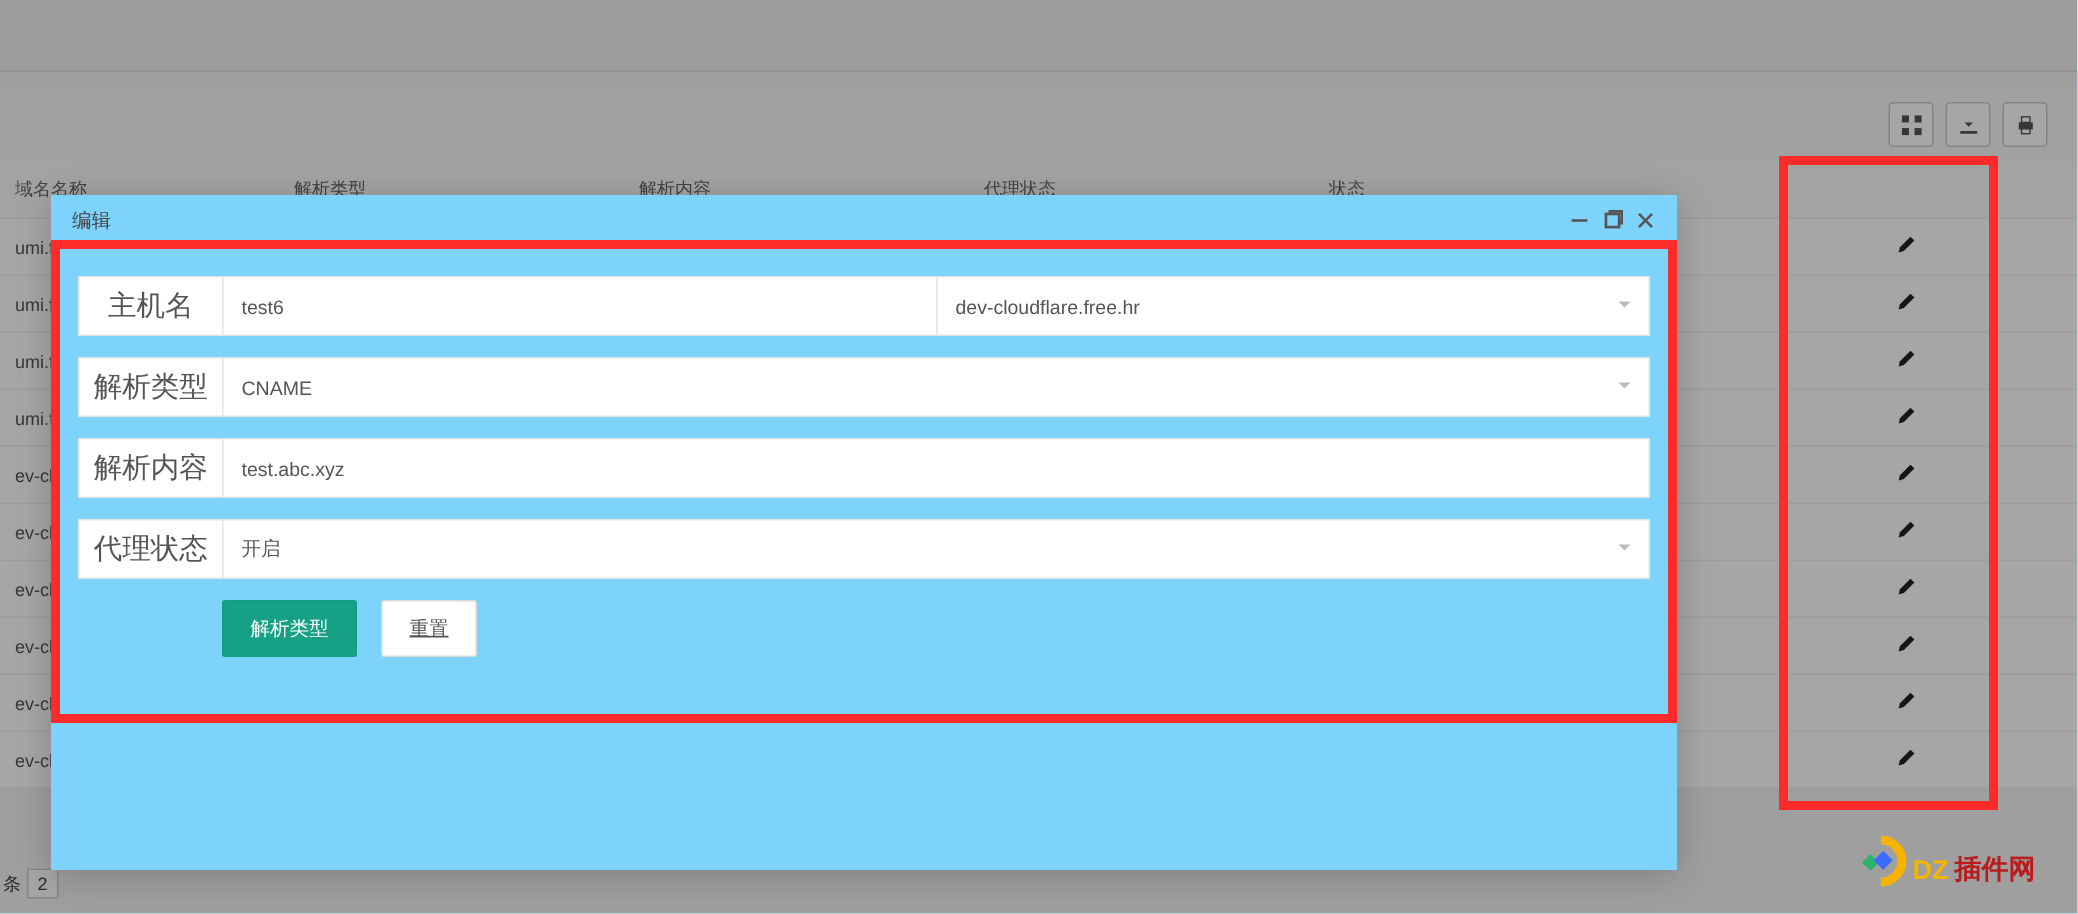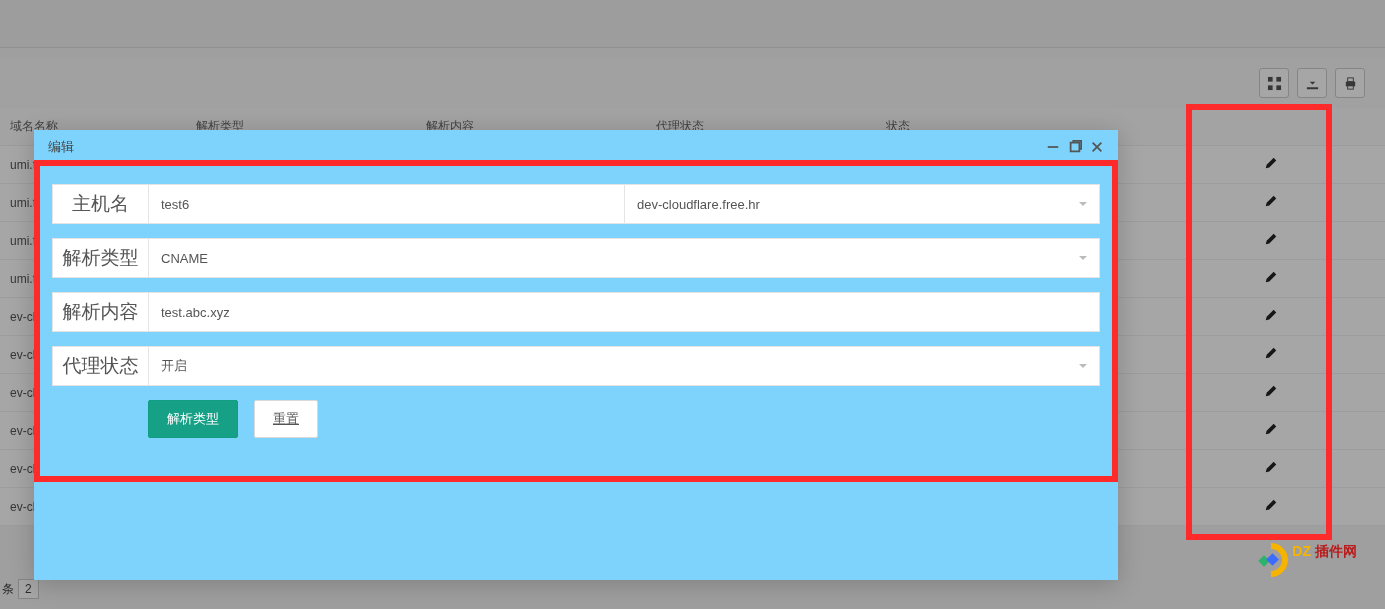--- a/index.html
+++ b/index.html
@@ -29,21 +29,21 @@
 .bg-row .col-action svg{ width:14px; height:14px; fill:#222; }
 .bg-footer { position:absolute; left:0; bottom:10px; font-size:12px; color:#444; padding-left:2px; display:flex; align-items:center; gap:4px;}
 .bg-footer .sel{ border:1px solid #ccc; background:#fff; padding:2px 6px; display:inline-block;}
 
 
 .red-frame { position:absolute; border:6px solid #ff2a2a; z-index:30; pointer-events:none; }
 .red-frame.modal-frame { left:34px; top:160px; width:1084px; height:322px; }
 .red-frame.action-frame { left:1186px; top:104px; width:146px; height:436px; }
 
 
-.watermark { position:absolute; right:28px; bottom:32px; z-index:50; font-size:14px; font-weight:700; display:flex; align-items:flex-start; gap:4px;}
+.watermark { position:absolute; right:28px; bottom:18px; z-index:50; font-size:18px; font-weight:700; display:flex; align-items:flex-end; gap:4px;}
 .wm-ic{ position:relative; width:34px; height:34px;}
 .wm-ic .arc{ position:absolute; inset:0; border:6px solid #f6b400; border-left-color:transparent; border-bottom-color:transparent; border-radius:50%; transform:rotate(45deg);}
 .wm-ic .p1{ position:absolute; left:6px; top:14px; width:8px; height:8px; background:#2db26b; transform:rotate(45deg);}
 .wm-ic .p2{ position:absolute; left:14px; top:12px; width:9px; height:9px; background:#3b6cff; transform:rotate(45deg);}
 .watermark .t-dz{ color:#f6b400; }
 .watermark .t-rest{ color:#b91c1c; }
 
 
 .modal { position:absolute; left:34px; top:130px; width:1084px; height:450px; background:#7dd3fc; z-index:20; box-shadow:0 4px 24px rgba(0,0,0,0.2); display:flex; flex-direction:column; }
 .modal-title { height:34px; display:flex; align-items:center; padding:0 10px 0 14px; color:#444; font-size:13px; border-bottom:1px solid #f0f0f0;}

